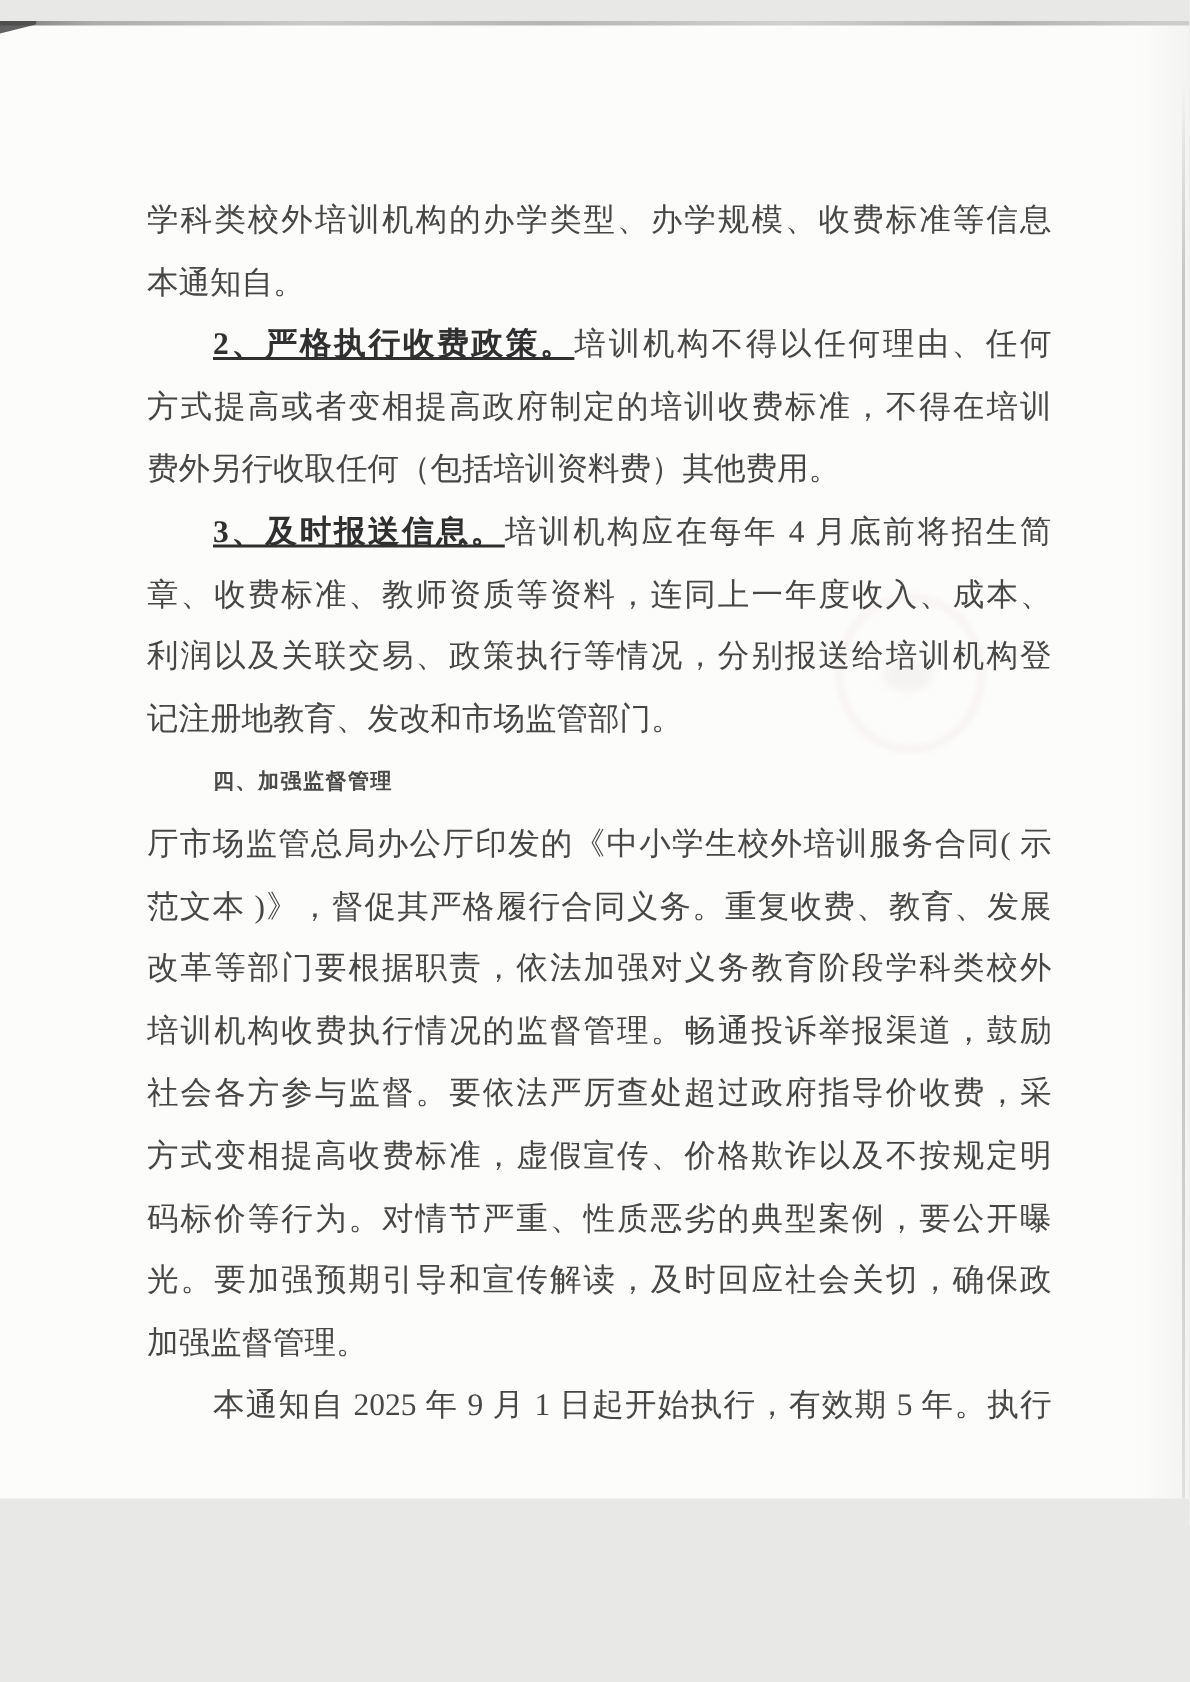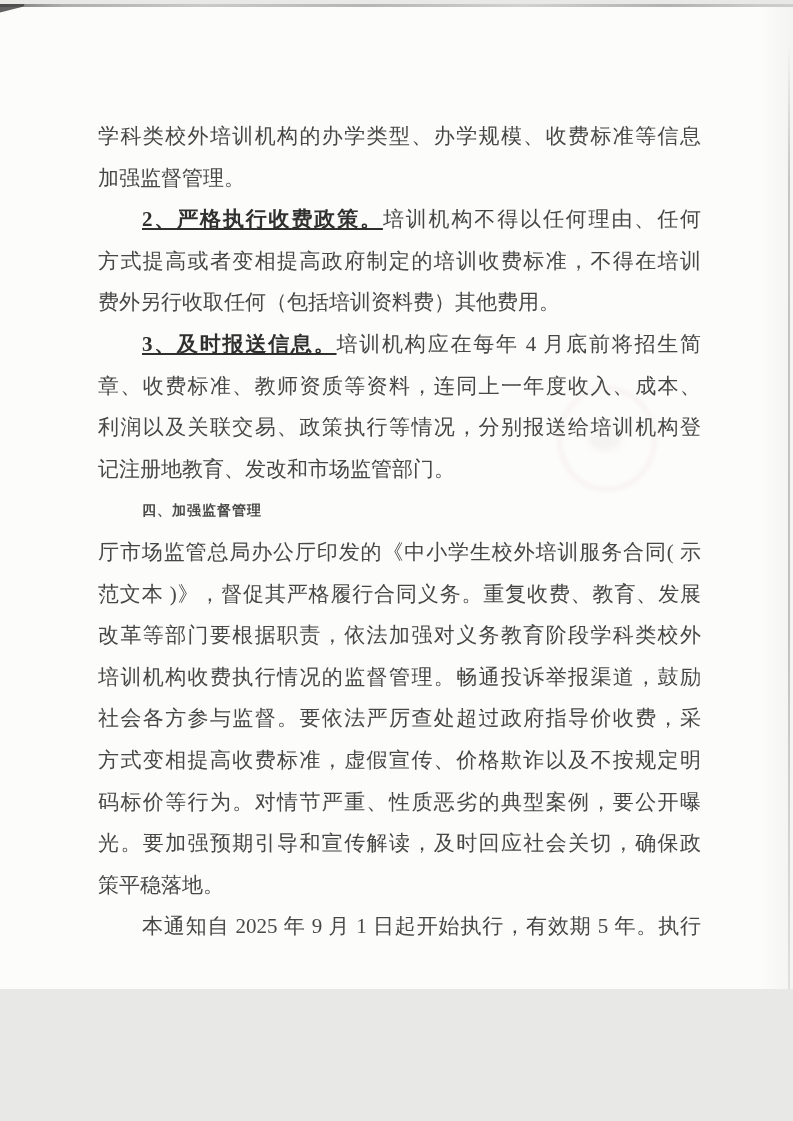--- a/index.html
+++ b/index.html
@@ -1,20 +1,20 @@
 <!DOCTYPE html>
 <html><head>
 <meta charset="utf-8">
 <title>Scanned Notice — Page 3</title>
 <style>
   html,body{margin:0;padding:0;background:#e8e8e6;}
   .page{
     position:relative;
     width:793px;height:985px;
-    margin:4px auto;
+    margin:14px auto;
     background:#fcfcfb;
     overflow:hidden;
     font-family:"Liberation Serif","DejaVu Serif",serif;
   }
   
   .scan-edge-top{
     position:absolute;top:0;left:0;width:100%;height:3px;
     background:linear-gradient(to right,#565656,#9a9a9a 8%,#bdbdbd 26%,#a3a3a3 46%,#c6c6c6 66%,#9e9e9e 84%,#c9c9c9);
     opacity:.8;
   }
@@ -79,36 +79,36 @@
   <div class="scan-edge-top"></div>
   <div class="scan-corner-mark"></div>
   <div class="scan-shade-right"></div>
   <div class="scan-edge-right"></div>
   <div class="scan-edge-bottom"></div>
   <div class="seal-ghost"></div>
   <div class="seal-ghost-smudge"></div>
 
   <div class="content">
     <div class="line">学科类校外培训机构的办学类型、办学规模、收费标准等信息</div>
-    <div class="line end">加强监督管理。</div>
+    <div class="line end">本通知自。</div>
     <div class="line indent"><span class="lead">2、严格执行收费政策。</span><span>培训机构不得以任何理由、任何</span></div>
     <div class="line">方式提高或者变相提高政府制定的培训收费标准，不得在培训</div>
     <div class="line end">费外另行收取任何（包括培训资料费）其他费用。</div>
     <div class="line indent"><span class="lead">3、及时报送信息。</span><span>培训机构应在每年 4 月底前将招生简</span></div>
     <div class="line">章、收费标准、教师资质等资料，连同上一年度收入、成本、</div>
     <div class="line">利润以及关联交易、政策执行等情况，分别报送给培训机构登</div>
     <div class="line end">记注册地教育、发改和市场监管部门。</div>
     <div class="line heading">四、加强监督管理</div>
     <div class="line">厅市场监管总局办公厅印发的《中小学生校外培训服务合同( 示</div>
     <div class="line">范文本 )》，督促其严格履行合同义务。重复收费、教育、发展</div>
     <div class="line">改革等部门要根据职责，依法加强对义务教育阶段学科类校外</div>
     <div class="line">培训机构收费执行情况的监督管理。畅通投诉举报渠道，鼓励</div>
     <div class="line">社会各方参与监督。要依法严厉查处超过政府指导价收费，采</div>
     <div class="line">方式变相提高收费标准，虚假宣传、价格欺诈以及不按规定明</div>
     <div class="line">码标价等行为。对情节严重、性质恶劣的典型案例，要公开曝</div>
     <div class="line">光。要加强预期引导和宣传解读，及时回应社会关切，确保政</div>
-    <div class="line end">策平稳落地。</div>
+    <div class="line end">加强监督管理。</div>
     <div class="line indent">本通知自 2025 年 9 月 1 日起开始执行，有效期 5 年。执行</div>
   </div>
 
   <div class="page-number">— 3 —</div>
 
 </div>
 
 </body></html>

